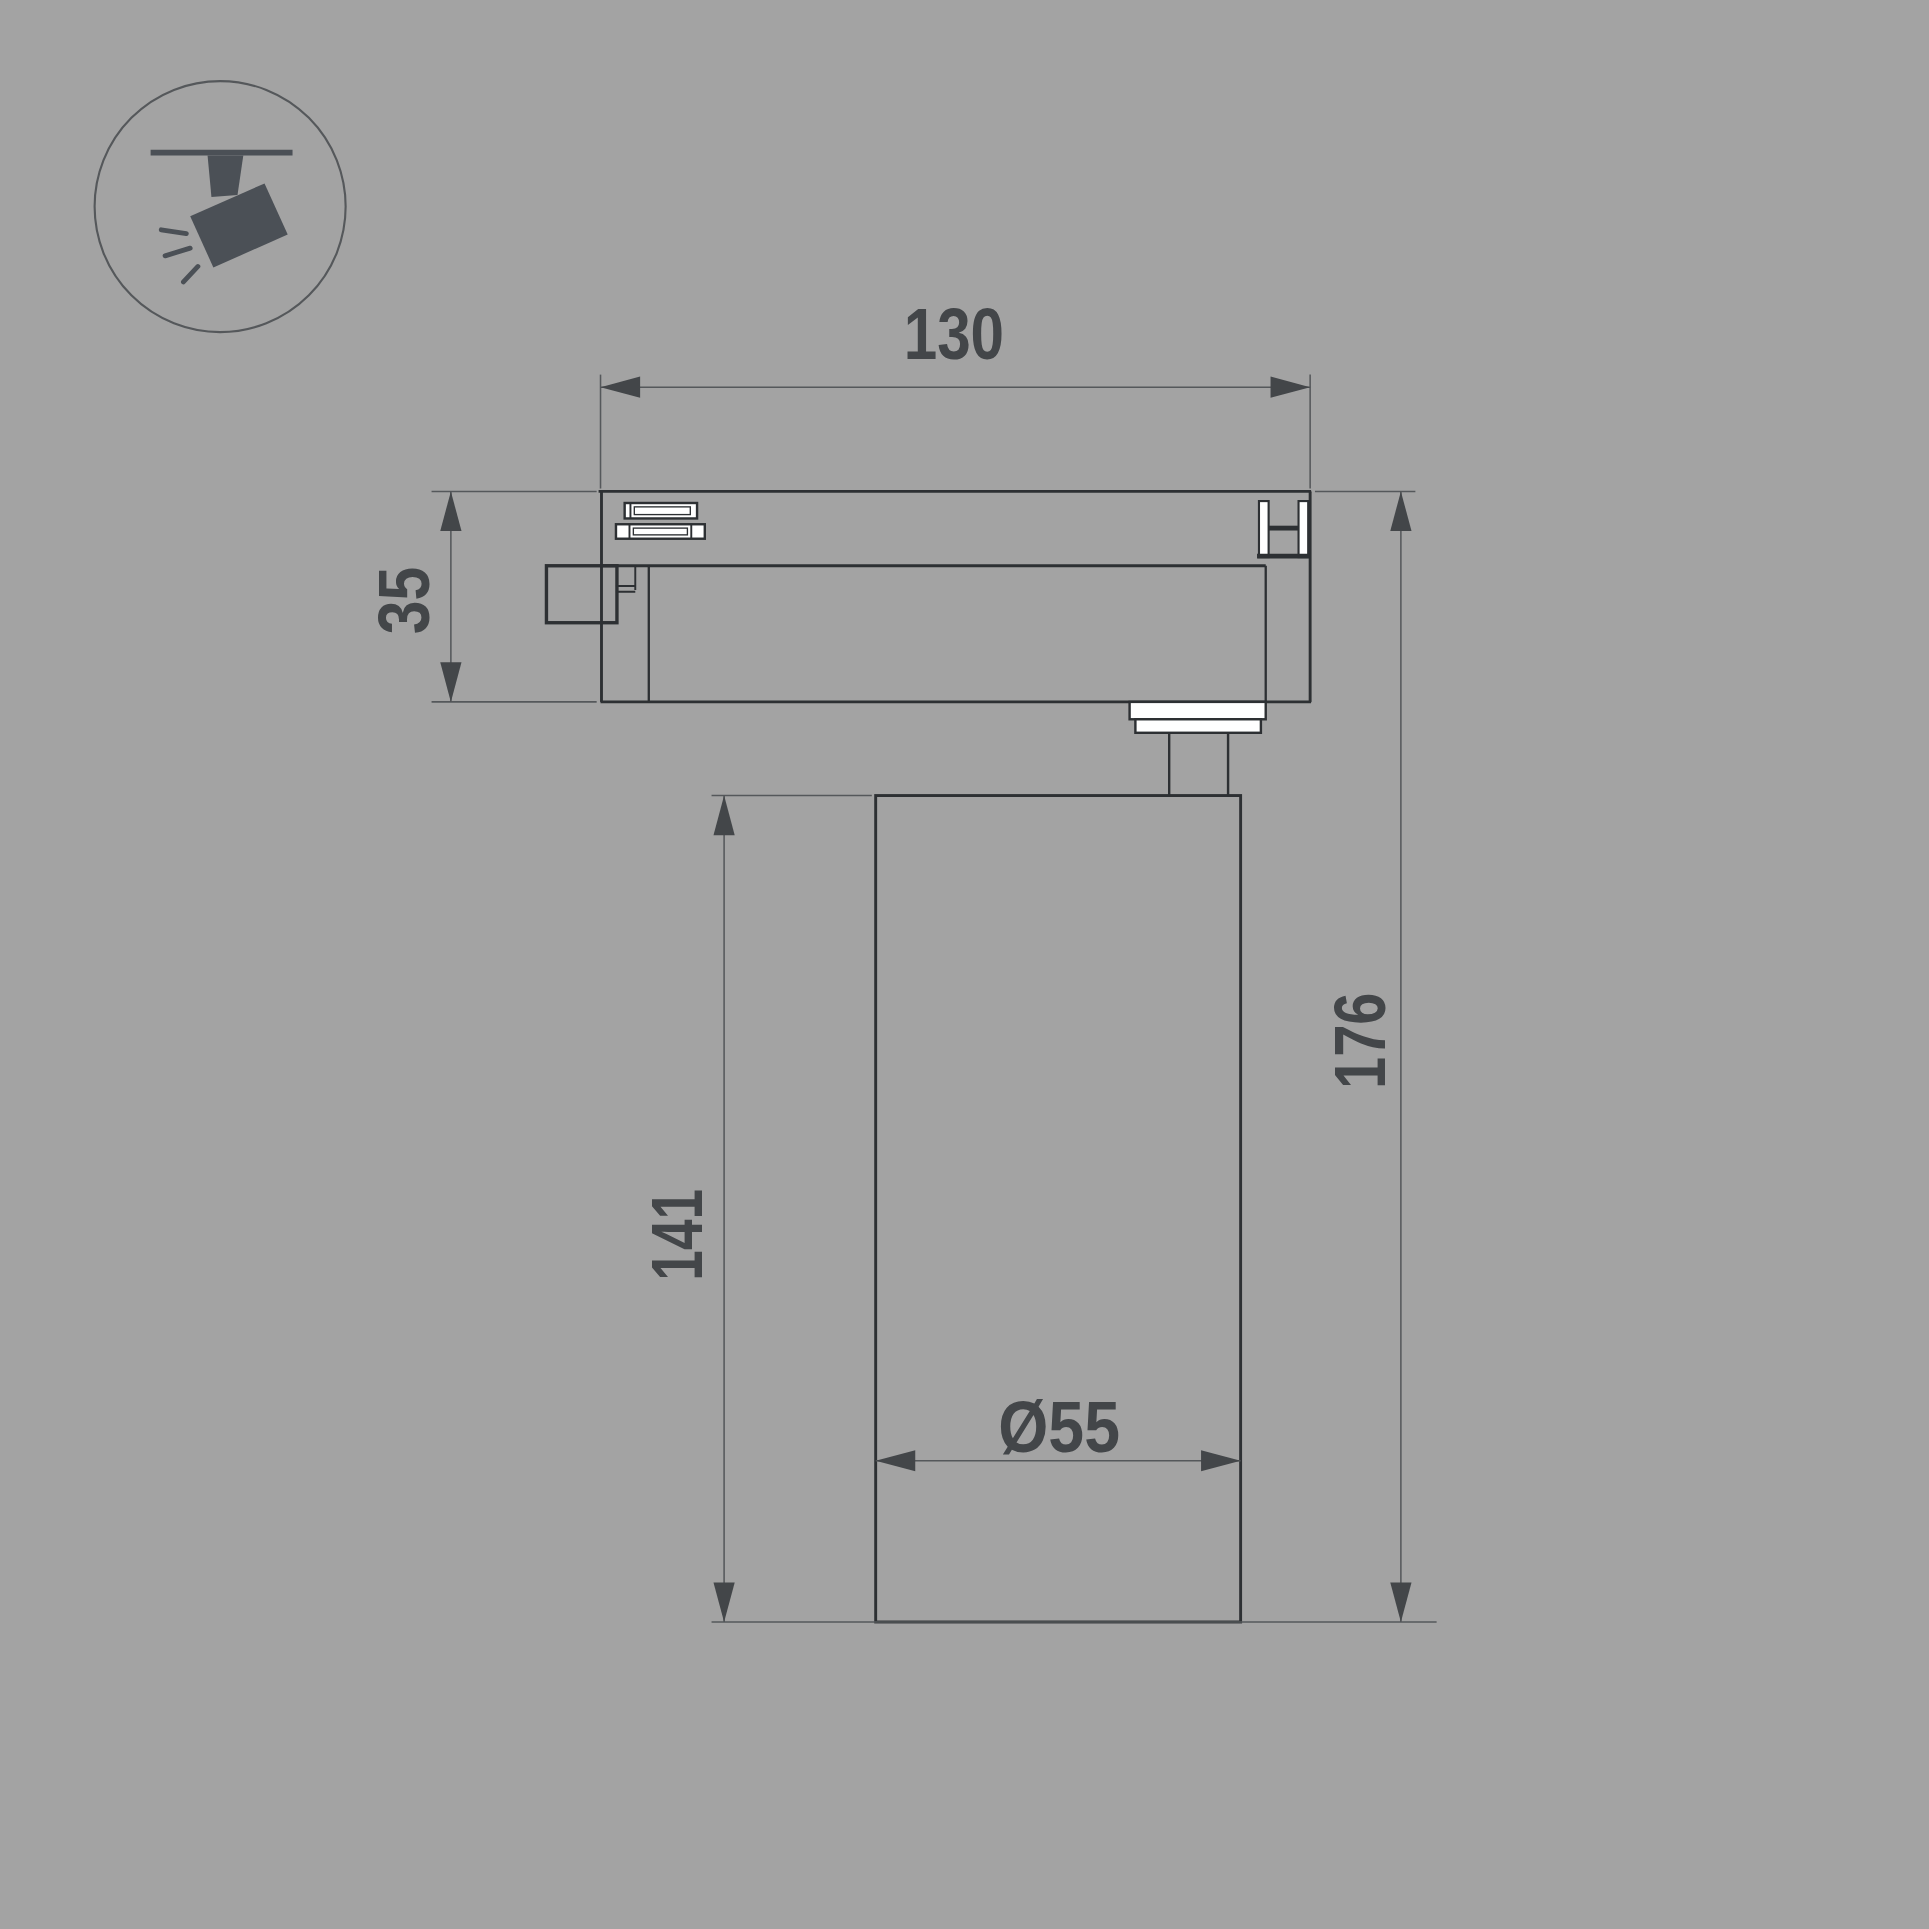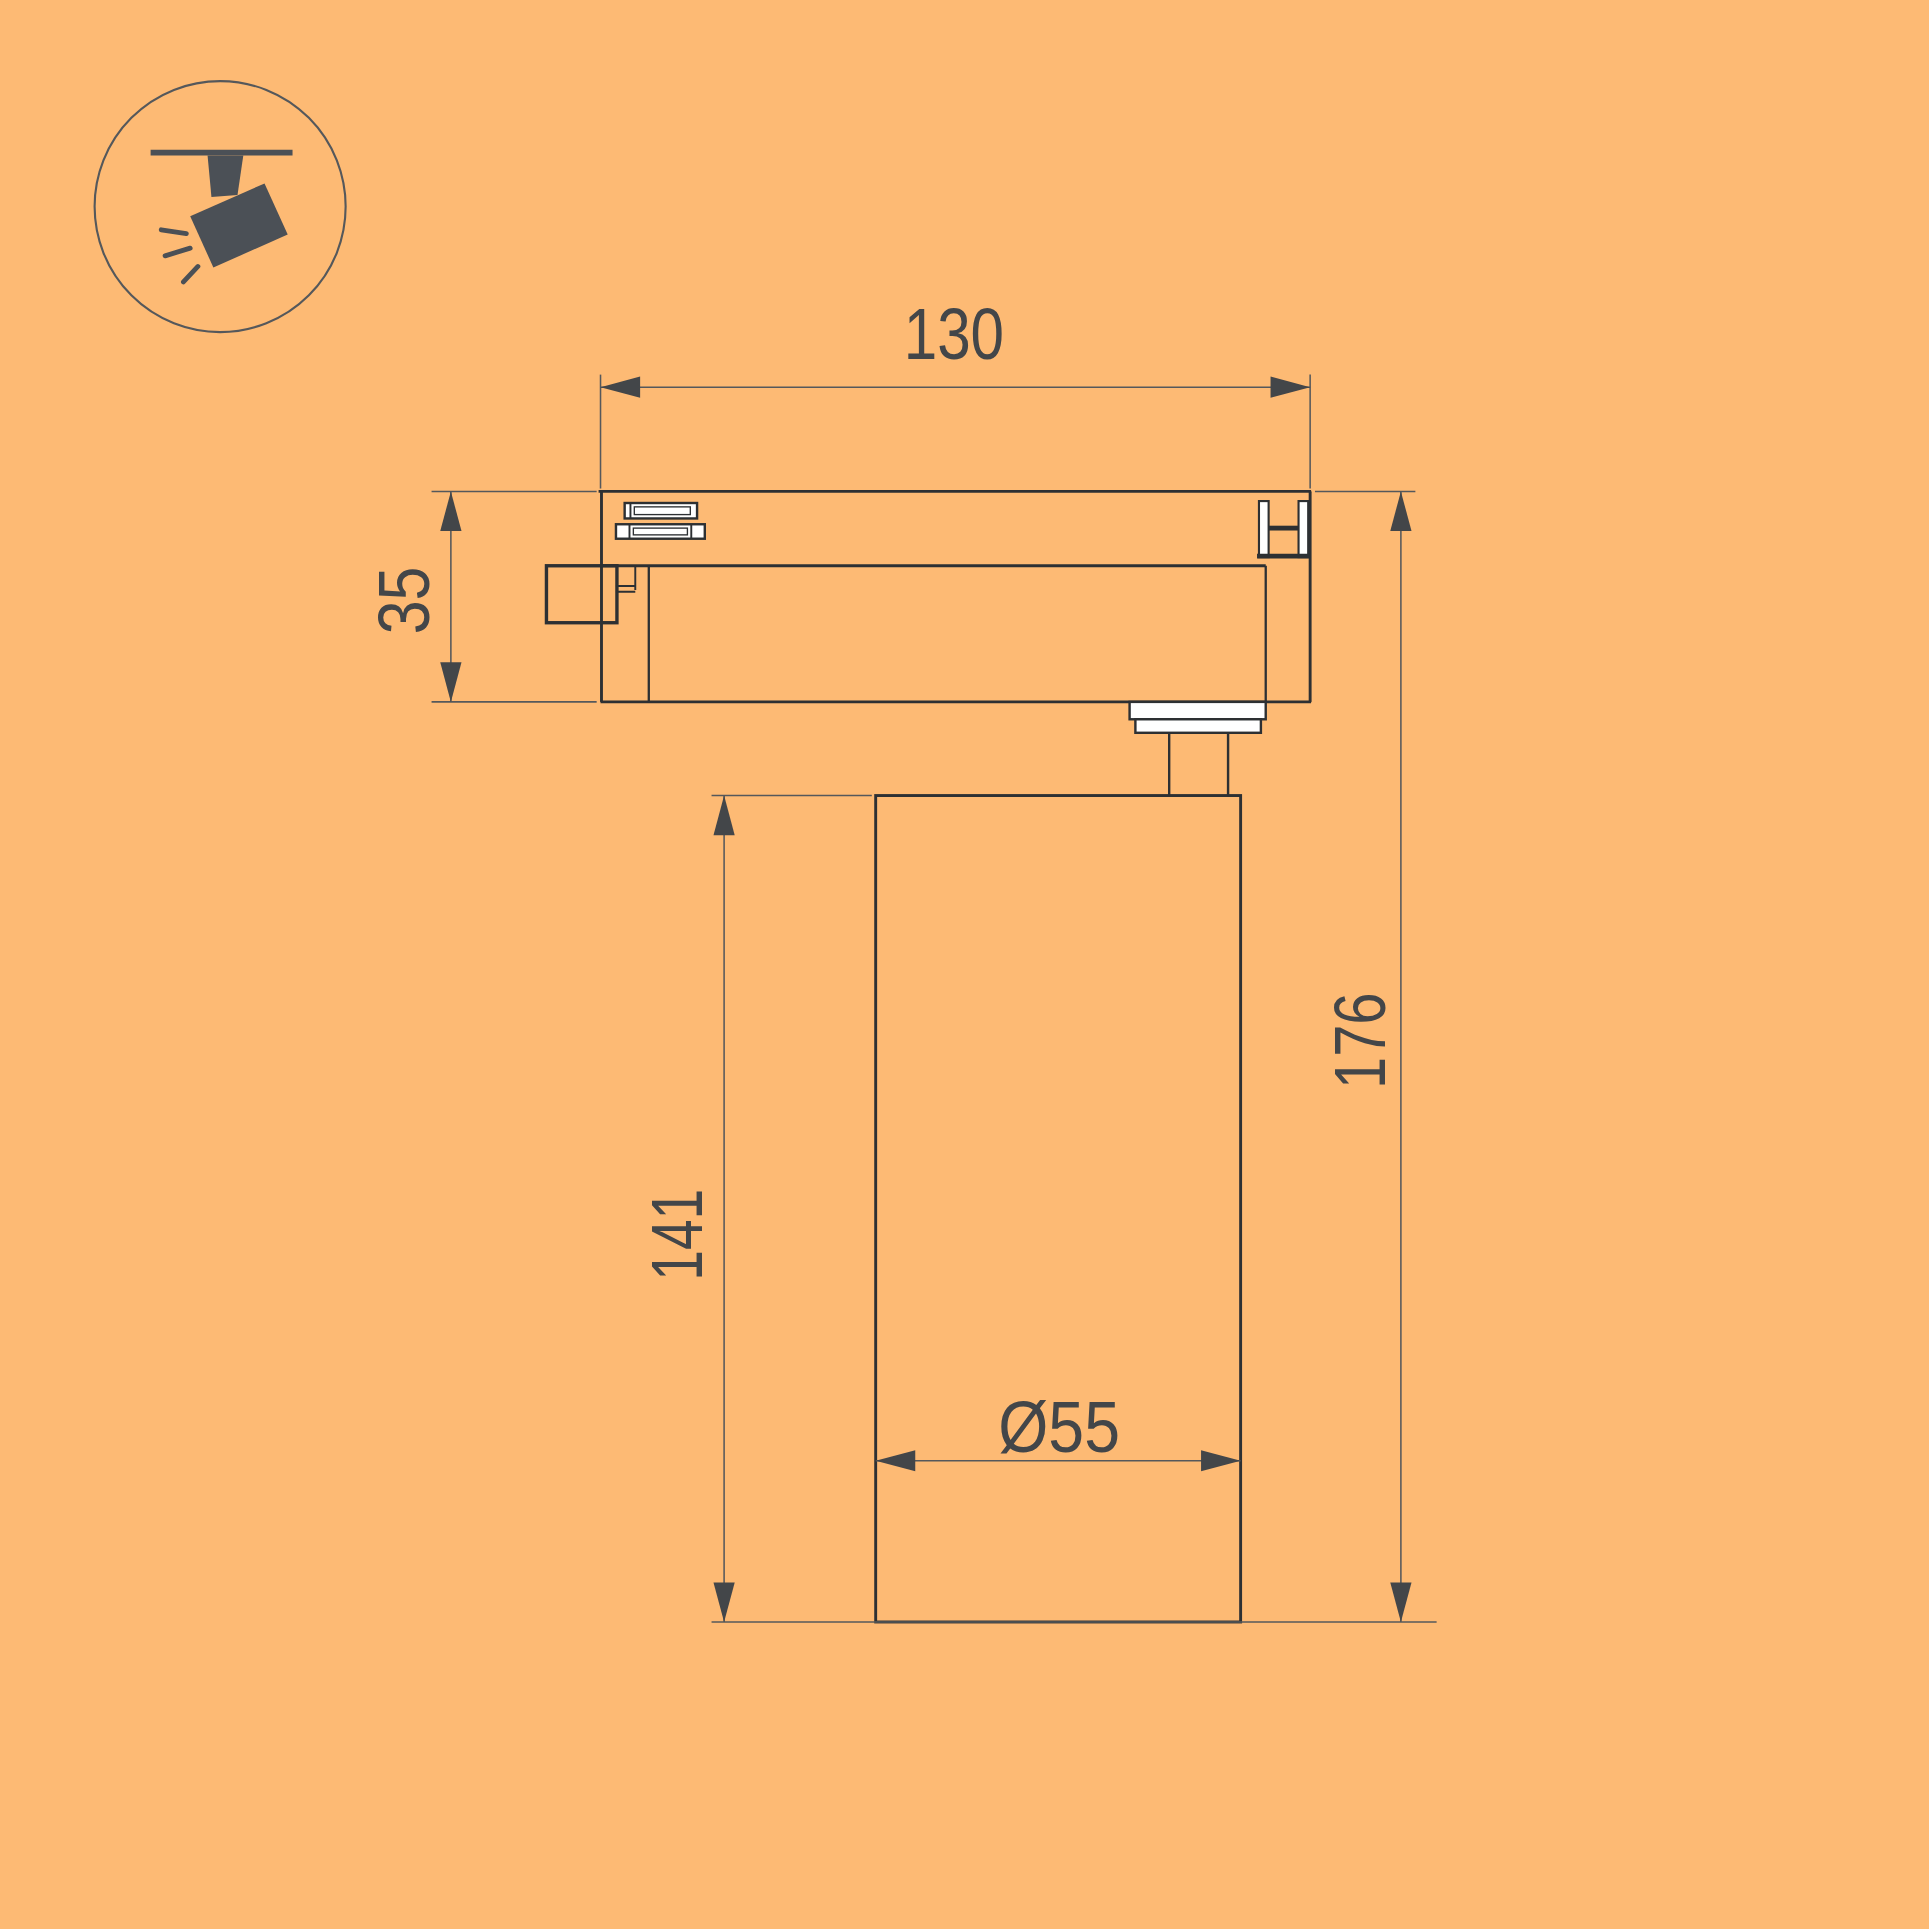--- a/index.html
+++ b/index.html
@@ -1,16 +1,16 @@
 <!DOCTYPE html>
 <html><head>
 <meta charset="utf-8">
 <style>
   html,body{margin:0;padding:0;background:#ffffff;}
-  .stage{position:relative;width:1929px;height:1929px;background:#fdba74;overflow:hidden;}
+  .stage{position:relative;width:1929px;height:1929px;background:#a3a3a3;overflow:hidden;font-weight:bold;}
   svg{display:block;width:1929px;height:1929px;}
   .dim-text{font-family:"Liberation Sans", sans-serif;font-size:74px;}
 </style>
 </head>
 <body>
 
 <div class="stage">
 <svg viewBox="0 0 1998 1998" xmlns="http://www.w3.org/2000/svg">
 
   <g>

